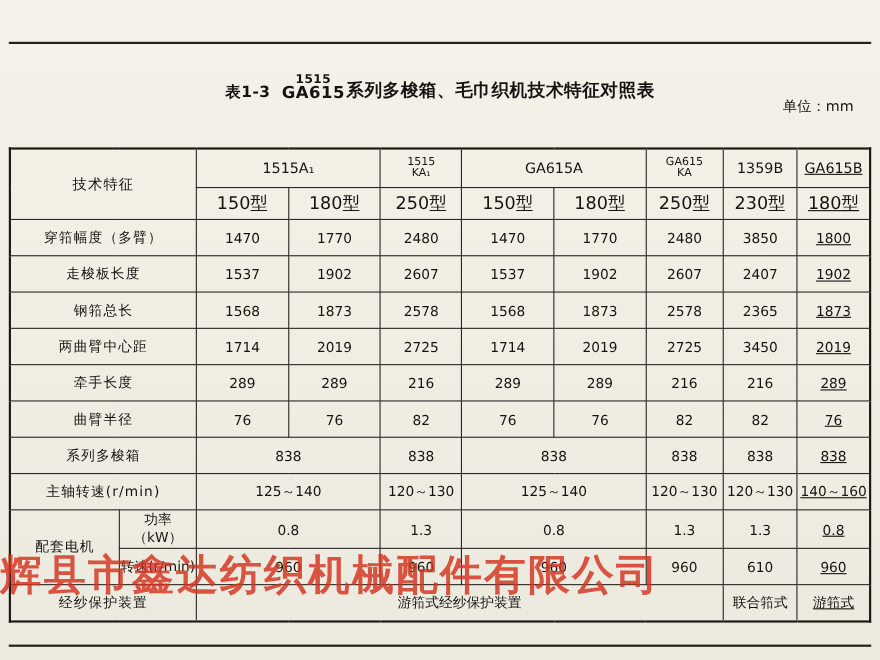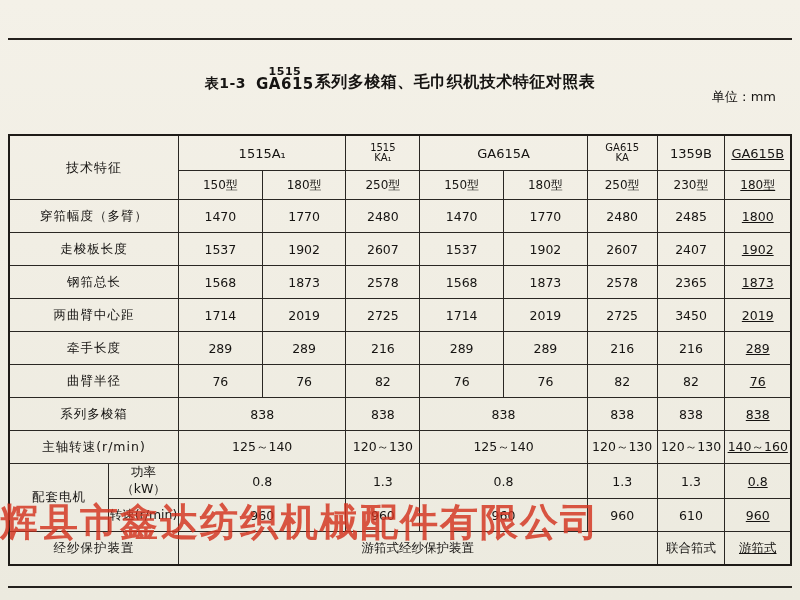--- a/index.html
+++ b/index.html
@@ -80,21 +80,21 @@
   }
   table.spec td, table.spec th {
     border: 1px solid #2a2723;
     text-align: center;
     vertical-align: middle;
     font-weight: normal;
     padding: 0;
     background: transparent;
   }
   .hrow1 td { height: 34px; font-size: 13px; }
-  .hrow2 td { height: 28px; font-size: 12px; }
+  .hrow2 td { height: 28px; font-size: 16px; }
   .drow td { height: 32px; font-size: 12.5px; }
   .feature-cell {
     font-size: 13px;
     letter-spacing: 1px;
   }
   .thick-top { border-top: 2px solid #1e1b17 !important; }
   .thick-bottom { border-bottom: 2px solid #1e1b17 !important; }
   .thick-left { border-left: 2px solid #1e1b17 !important; }
   .thick-right { border-right: 2px solid #1e1b17 !important; text-decoration: underline; }
   .hstack {
@@ -202,21 +202,21 @@
       </tr>
 
       <tr class="drow">
         <td class="feature-cell thick-left" colspan="2">穿筘幅度（多臂）</td>
         <td>1470</td>
         <td>1770</td>
         <td>2480</td>
         <td>1470</td>
         <td>1770</td>
         <td>2480</td>
-        <td>2485</td>
+        <td>3850</td>
         <td class="thick-right">1800</td>
       </tr>
 
       <tr class="drow">
         <td class="feature-cell thick-left" colspan="2">走梭板长度</td>
         <td>1537</td>
         <td>1902</td>
         <td>2607</td>
         <td>1537</td>
         <td>1902</td>

